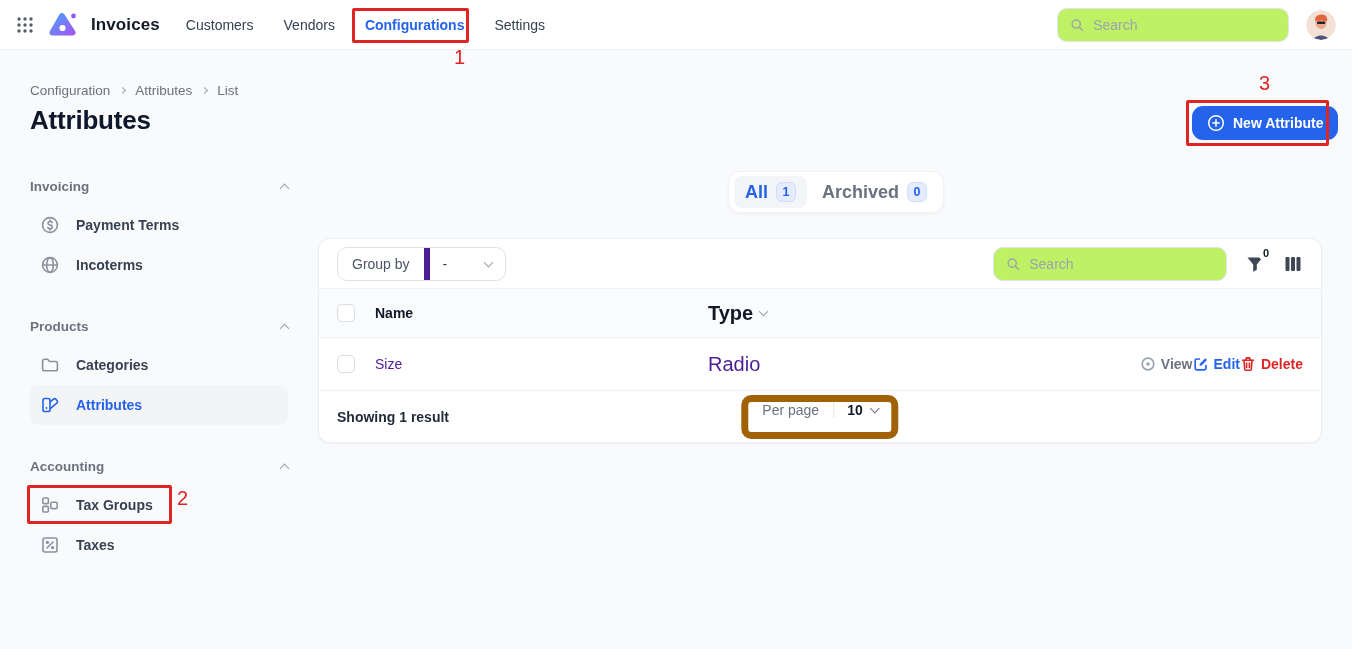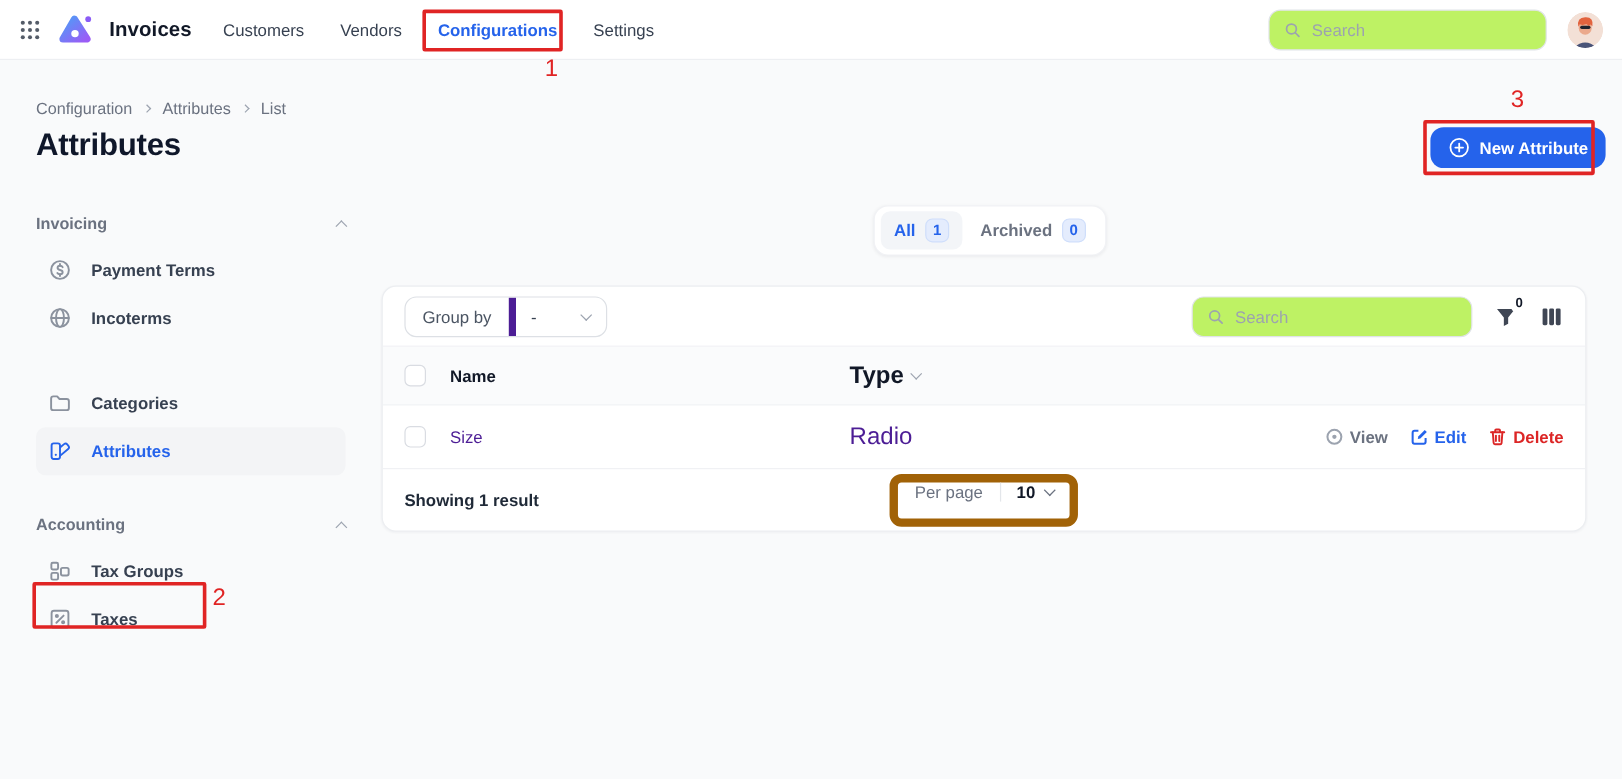--- a/index.html
+++ b/index.html
@@ -67,21 +67,21 @@
 
   
   .tabs {
     position:absolute; left:728px; top:171px; height:42px;
     background:#fff; border:1px solid #f1f2f5; border-radius:12px;
     box-shadow:0 1px 3px rgba(16,24,40,.06);
     display:flex; align-items:center; padding:0 5px; gap:4px;
   }
   .tab { display:flex; align-items:center; gap:8px; padding:0 11px; height:32px;
     border-radius:8px; cursor:pointer; }
-  .tab .tab-label { font-size:14px; font-weight:600; color:#6b7280; }
+  .tab .tab-label { font-size:18px; font-weight:600; color:#6b7280; }
   .tab.active { background:#f3f5f8; }
   .tab.active .tab-label { color:#2563eb; }
   .tab-badge { min-width:20px; height:20px; padding:0 4px; border-radius:6px;
     background:#e4ecfd; border:1px solid #cfdefb; color:#2563eb;
     font-size:12.5px; font-weight:600; display:flex; align-items:center; justify-content:center; }
 
   
   .card {
     position:absolute; left:318px; top:238px; width:1004px; height:205px;
     background:#fff; border:1px solid #eceef1; border-radius:12px;
@@ -106,21 +106,21 @@
   .trow { height:53px; background:#fff; border-bottom:1px solid #f0f1f4;
     display:flex; align-items:center; padding:0 18px; }
   .col-check { width:38px; display:flex; align-items:center; }
   .checkbox { width:18px; height:18px; border:1.5px solid #d9dce2; border-radius:5px;
     background:#fff; cursor:pointer; }
   .col-name { width:333px; font-size:14px; }
   .thead .col-name { font-weight:700; color:#111827; }
   .col-type { flex:1; font-size:20px; display:flex; align-items:center; gap:7px; }
   .thead .col-type { font-weight:700; color:#111827; cursor:pointer; }
   .trow .col-name, .trow .col-type { color:#4c1d95; }
-  .col-actions { margin-left:auto; display:flex; align-items:flex-end; gap:18px; }
+  .col-actions { margin-left:auto; display:flex; align-items:flex-end; }
   .action { display:flex; align-items:center; gap:5px; font-size:14px; font-weight:600; cursor:pointer; }
   .action.view { color:#6b7280; }
   .action.edit { color:#2563eb; }
   .action.delete { color:#dc2626; }
 
   .tfoot { height:52px; display:flex; align-items:center; padding:0 18px; position:relative; }
   .result-summary { font-size:14px; font-weight:600; color:#1f2937; }
   .perpage { position:absolute; left:50%; transform:translateX(-50%);
     display:flex; align-items:flex-start; height:44px; border:7px solid #a16207; border-radius:10px;
     overflow:hidden; background:#fff; cursor:pointer; }
@@ -246,20 +246,24 @@
           <circle cx="10" cy="10" r="7.4"></circle>
           <ellipse cx="10" cy="10" rx="3.3" ry="7.4"></ellipse>
           <line x1="2.8" y1="10" x2="17.2" y2="10"></line>
         </svg>
       </span>
       <span>Incoterms</span>
     </div>
   </div>
 
   <div class="sb-section">
+    <div class="sb-title-row">
+      <span class="sb-title">Products</span>
+      <span class="chev up"></span>
+    </div>
     <div class="sb-item">
       <span class="sb-ico">
         <svg width="20" height="20" viewBox="0 0 20 20" fill="none" stroke="currentColor" stroke-width="1.6" stroke-linejoin="round">
           <path d="M2.6 6.2 q0 -1.9 1.9 -1.9 h3.1 l2 2.2 h6 q1.8 0 1.8 1.8 v5.6 q0 1.9 -1.9 1.9 H4.5 q-1.9 0 -1.9 -1.9 z"></path>
         </svg>
       </span>
       <span>Categories</span>
     </div>
     <div class="sb-item active">
       <span class="sb-ico">

